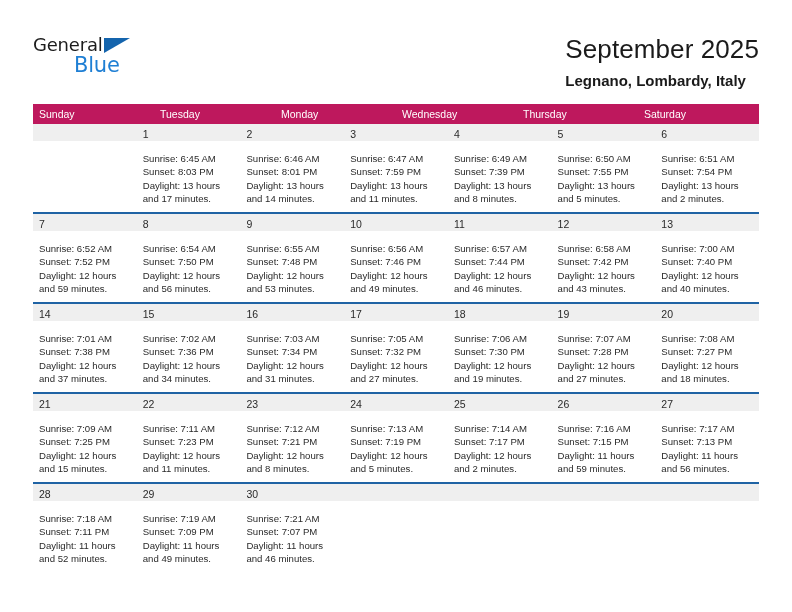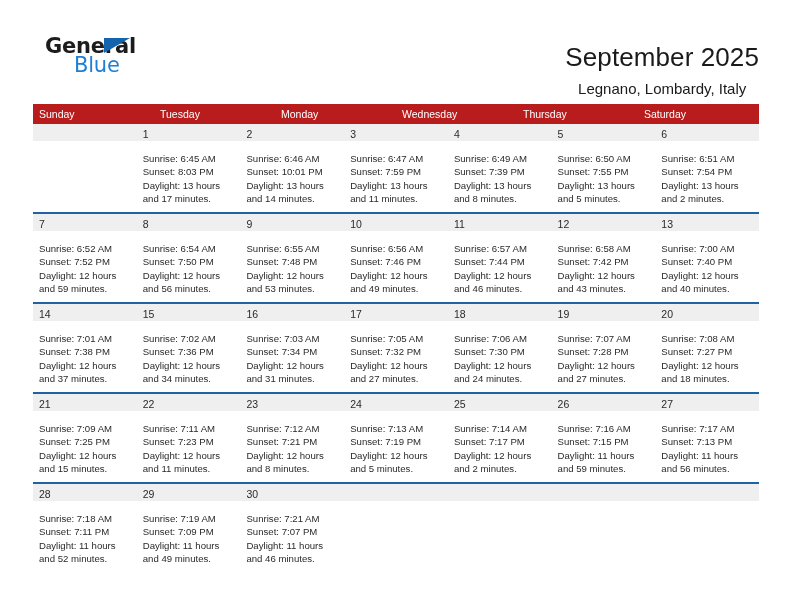--- a/index.html
+++ b/index.html
@@ -28,27 +28,27 @@
   }
   .logo {
     position: absolute;
     left: 0;
     top: 6px;
     width: 170px;
     height: 52px;
   }
   .logo-general {
     position: absolute;
-    left: 12px;
+    left: 0;
     top: 0;
-    font-size: 21px;
+    font-size: 18px;
     letter-spacing: -0.2px;
     color: #1c1c1c;
     font-family: "DejaVu Sans", sans-serif;
-    font-weight: 700;
+    font-weight: 400;
   }
   .logo-tri {
     position: absolute;
     left: 71px;
     top: 4px;
     width: 0;
     height: 0;
     border-left: 26px solid #1464ad;
     border-bottom: 15px solid transparent;
   }
@@ -58,50 +58,50 @@
     top: 19px;
     font-size: 21px;
     letter-spacing: -0.2px;
     color: #1f7fd4;
     font-family: "DejaVu Sans", sans-serif;
     font-weight: 400;
   }
   .title-block {
     position: absolute;
     right: 0;
-    top: 12px;
-    text-align: center;
+    top: 4px;
+    text-align: left;
     margin-left: 18px;
   }
   .cal-title {
     font-size: 26px;
     font-weight: 400;
     color: #1a1a1a;
     line-height: 34px;
     letter-spacing: 0.1px;
   }
   .cal-subtitle {
     font-size: 15px;
-    font-weight: 400;
+    font-weight: 700;
     color: #1a1a1a;
     line-height: 22px;
     margin-top: 4px;
   }
 
   
   .calendar {
     position: absolute;
     left: 33px;
     top: 104px;
     width: 726px;
   }
   .weekday-row {
     display: flex;
     width: 100%;
-    background: #b91c1c;
+    background: #be185d;
     height: 20px;
   }
   .weekday {
     flex: 1 1 0;
     color: #ffffff;
     font-size: 10.5px;
     line-height: 20px;
     padding-left: 6px;
     white-space: nowrap;
     overflow: hidden;
@@ -189,21 +189,21 @@
                 <div class="day-line">Sunrise: 6:45 AM</div>
                 <div class="day-line">Sunset: 8:03 PM</div>
                 <div class="day-line">Daylight: 13 hours</div>
                 <div class="day-line">and 17 minutes.</div>
               </div>
             </div>
             <div class="day">
               <div class="day-num-band"><span class="day-num">2</span></div>
               <div class="day-body">
                 <div class="day-line">Sunrise: 6:46 AM</div>
-                <div class="day-line">Sunset: 10:01 PM</div>
+                <div class="day-line">Sunset: 8:01 PM</div>
                 <div class="day-line">Daylight: 13 hours</div>
                 <div class="day-line">and 14 minutes.</div>
               </div>
             </div>
             <div class="day">
               <div class="day-num-band"><span class="day-num">3</span></div>
               <div class="day-body">
                 <div class="day-line">Sunrise: 6:47 AM</div>
                 <div class="day-line">Sunset: 7:59 PM</div>
                 <div class="day-line">Daylight: 13 hours</div>
@@ -343,21 +343,21 @@
                 <div class="day-line">Daylight: 12 hours</div>
                 <div class="day-line">and 27 minutes.</div>
               </div>
             </div>
             <div class="day">
               <div class="day-num-band"><span class="day-num">18</span></div>
               <div class="day-body">
                 <div class="day-line">Sunrise: 7:06 AM</div>
                 <div class="day-line">Sunset: 7:30 PM</div>
                 <div class="day-line">Daylight: 12 hours</div>
-                <div class="day-line">and 24 minutes.</div>
+                <div class="day-line">and 19 minutes.</div>
               </div>
             </div>
             <div class="day">
               <div class="day-num-band"><span class="day-num">19</span></div>
               <div class="day-body">
                 <div class="day-line">Sunrise: 7:07 AM</div>
                 <div class="day-line">Sunset: 7:28 PM</div>
                 <div class="day-line">Daylight: 12 hours</div>
                 <div class="day-line">and 27 minutes.</div>
               </div>

